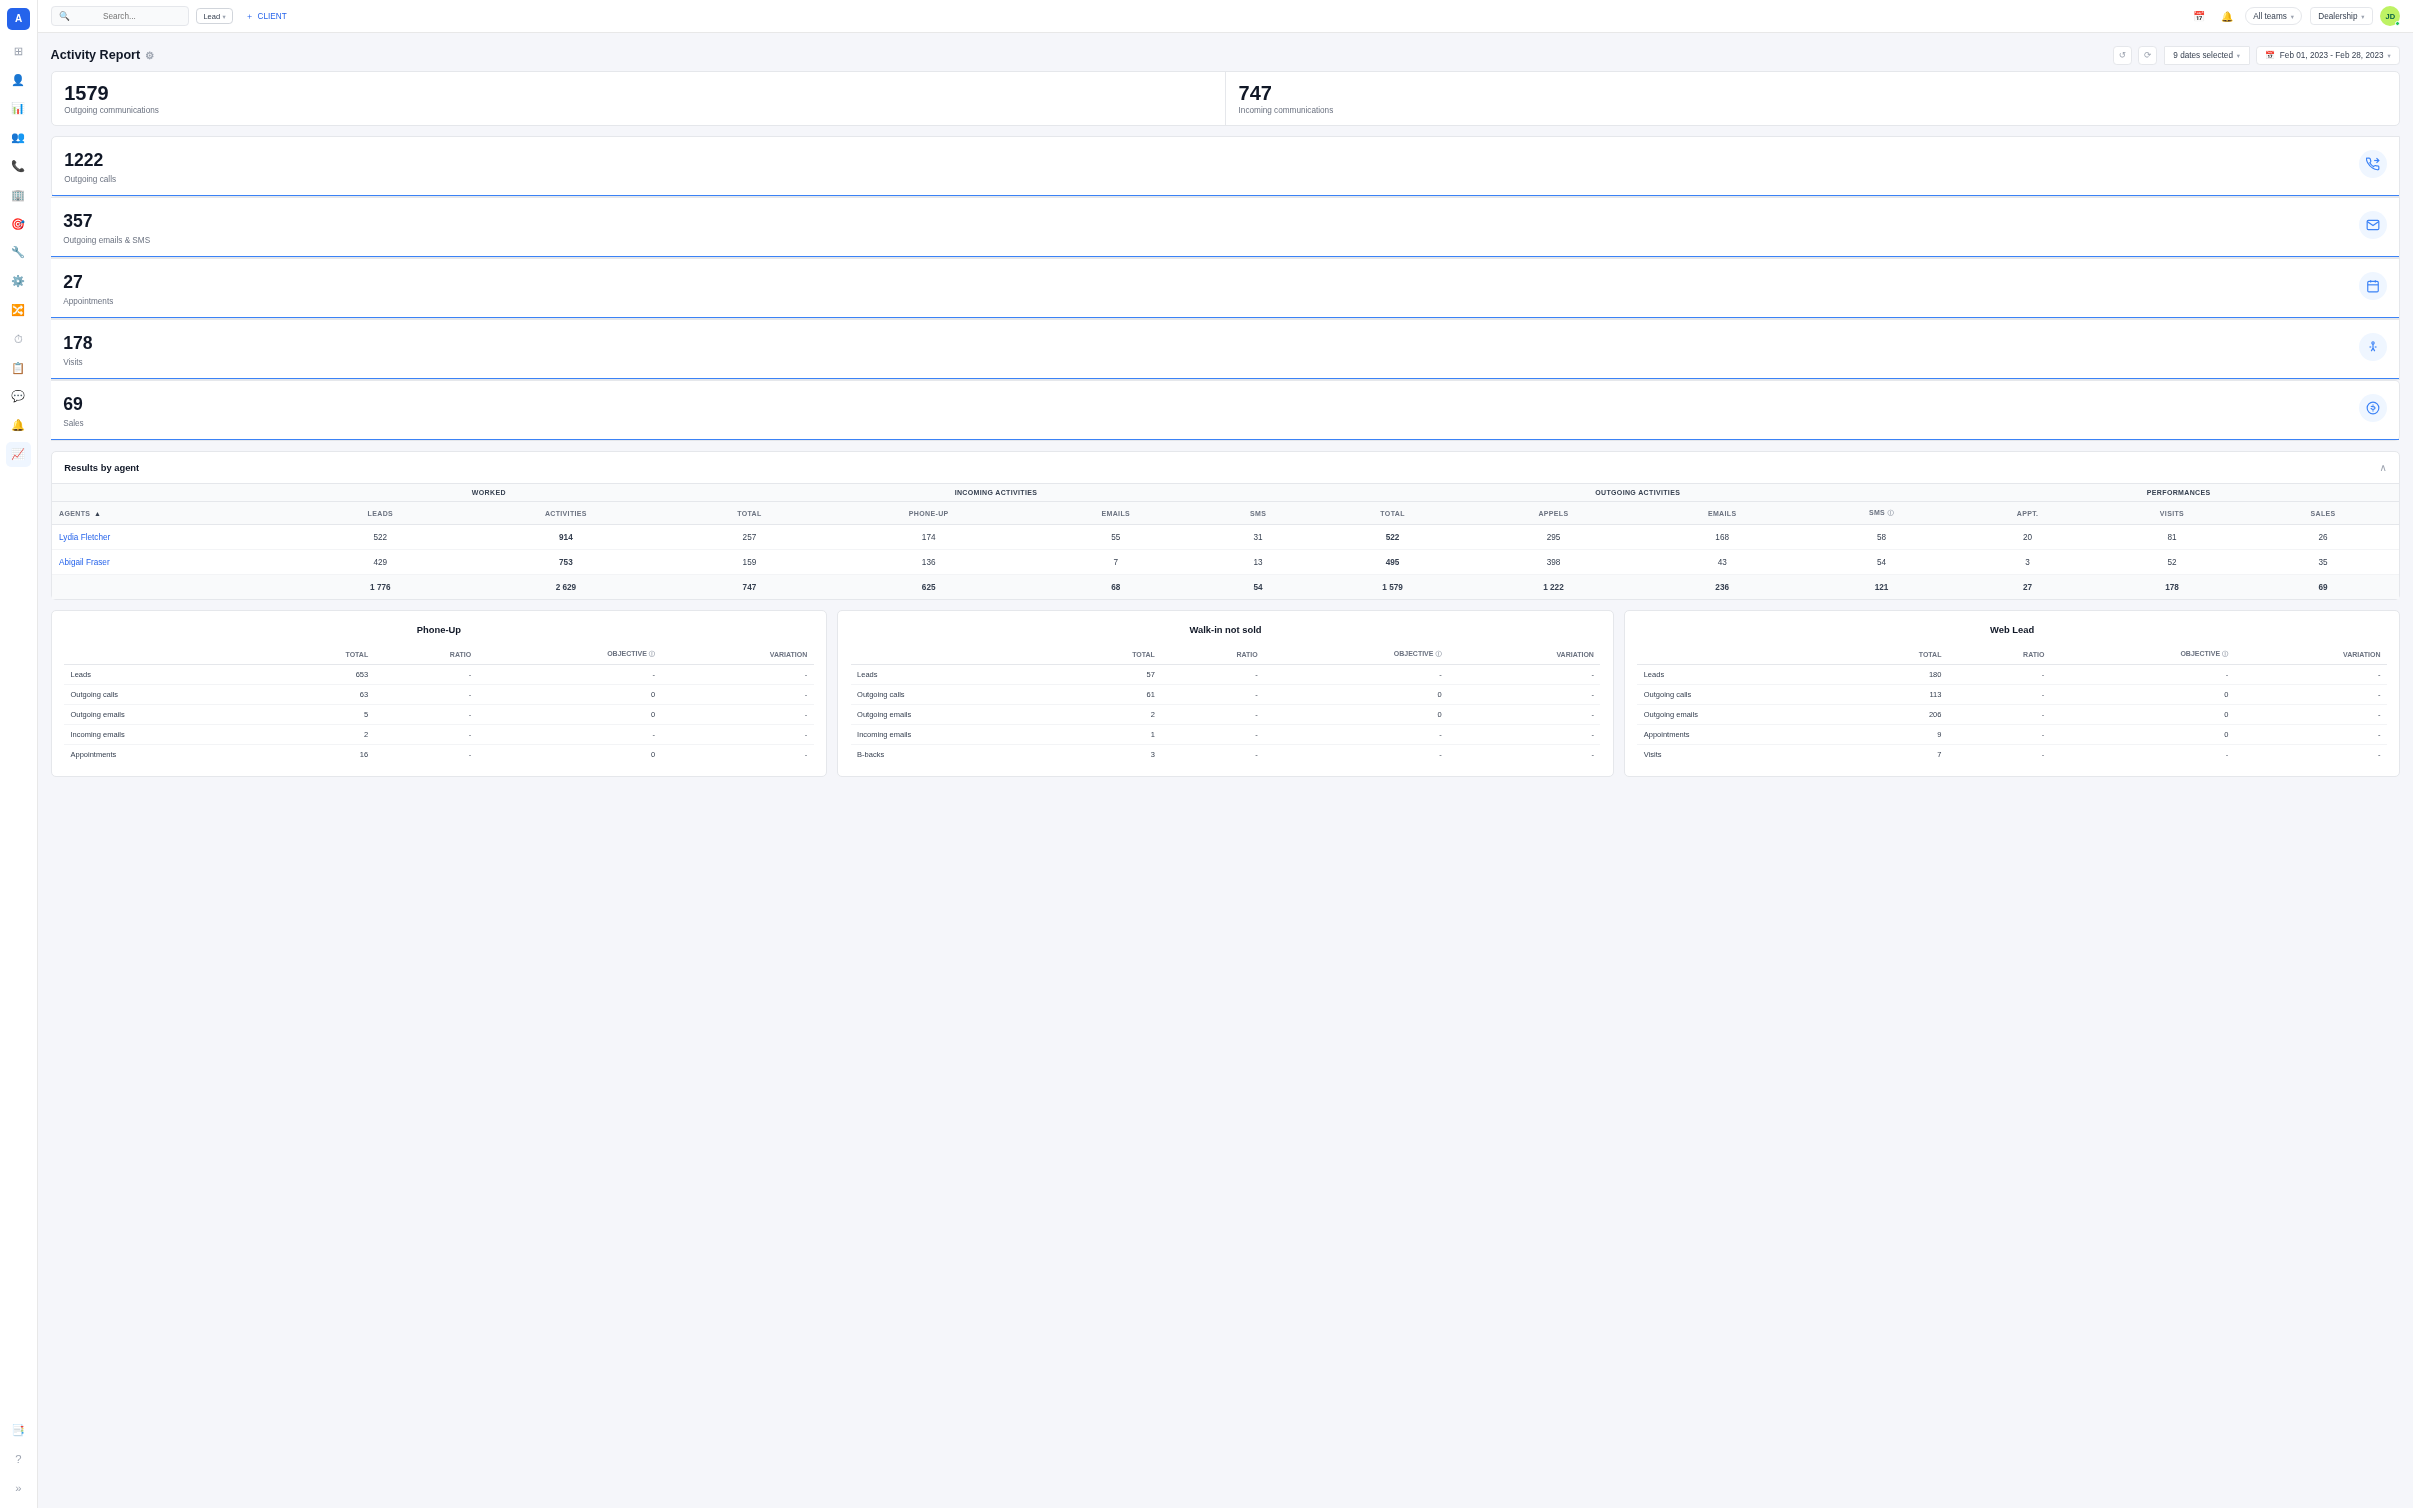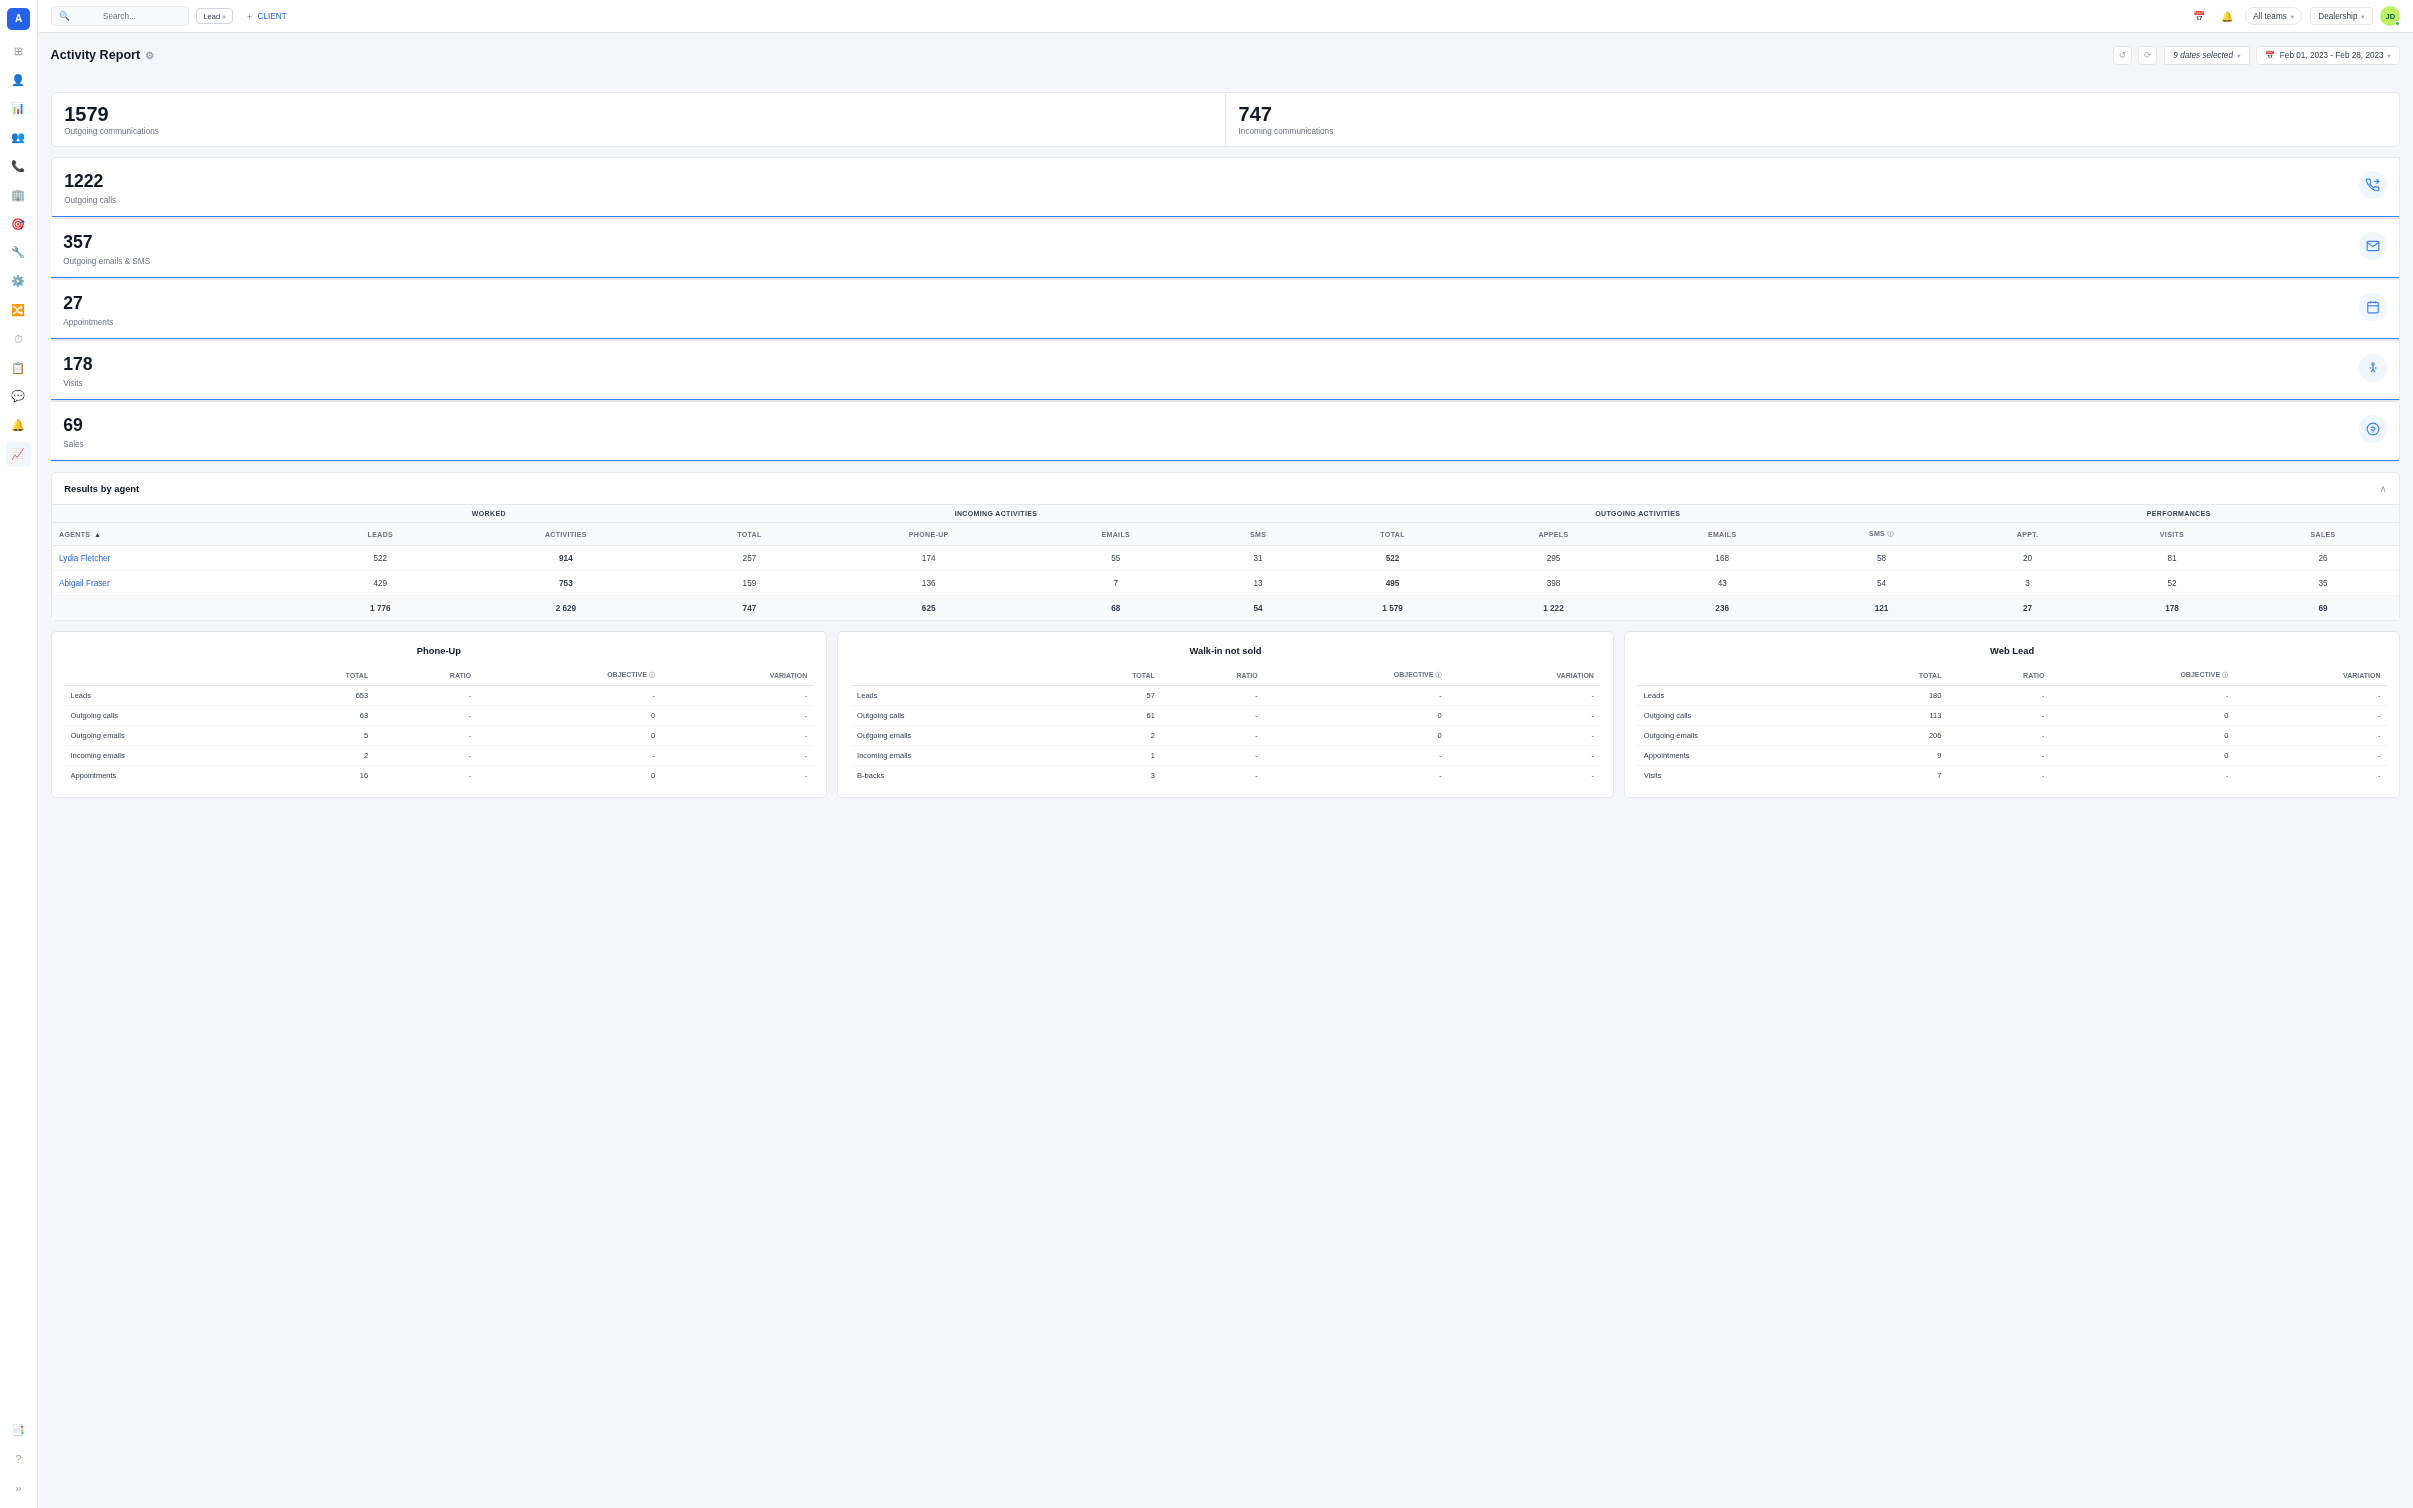--- a/index.html
+++ b/index.html
@@ -25,25 +25,25 @@
     .topbar-icon { width: 20px; height: 20px; display: flex; align-items: center; justify-content: center; cursor: pointer; color: #6b7280; font-size: 10px; }
     .teams-select { display: flex; align-items: center; gap: 3.8px; padding: 3.8px 7.5px; border: 0.6px solid #e5e7eb; border-radius: 9px; cursor: pointer; font-size: 8.2px; color: #374151; background: #fff; }
     .dealership-select { display: flex; align-items: center; gap: 3.8px; padding: 3.8px 7.5px; border: 0.6px solid #e5e7eb; border-radius: 3.8px; cursor: pointer; font-size: 8.2px; color: #374151; background: #fff; }
     .avatar { width: 20px; height: 20px; border-radius: 50%; background: #bef264; display: flex; align-items: center; justify-content: center; font-size: 7.5px; font-weight: 600; color: #065f46; position: relative; cursor: pointer; }
     .avatar-dot { position: absolute; bottom: 0; right: 0; width: 5px; height: 5px; background: #22c55e; border-radius: 50%; border: 1.3px solid #fff; }
 
     
     .content { flex: 1; overflow-y: auto; padding: 12.6px; }
 
     
-    .page-header { display: flex; justify-content: space-between; margin-bottom: 27px; }
+    .page-header { display: flex; justify-content: space-between; margin-bottom: 6px; }
     .page-title { font-size: 12.6px; font-weight: 600; color: #111827; display: flex; align-items: center; gap: 5px; }
     .page-header-right { display: flex; align-items: center; gap: 6.3px; }
     .refresh-icon { width: 19px; height: 19px; display: flex; align-items: center; justify-content: center; cursor: pointer; color: #9ca3af; font-size: 8.8px; border: 0.6px solid #e5e7eb; border-radius: 3.8px; background: #fff; }
-    .dates-select { display: flex; align-items: center; gap: 3.8px; padding: 3.8px 8.8px; border: 0.6px solid #e5e7eb; border-radius: 1px; cursor: pointer; font-size: 8.2px; color: #374151; background: #fff; font-style: italic; }
+    .dates-select { display: flex; align-items: center; gap: 3.8px; padding: 3.8px 8.8px; border: 0.6px solid #e5e7eb; border-radius: 1px; cursor: pointer; font-size: 8.2px; color: #374151; background: #fff; }
     .date-range-select { display: flex; align-items: center; gap: 3.8px; padding: 3.8px 8.8px; border: 0.6px solid #e5e7eb; border-radius: 3.8px; cursor: pointer; font-size: 8.2px; color: #374151; background: #fff; }
 
     
     .summary-row { display: flex; gap: 0; background: #fff; border: 0.6px solid #e5e7eb; border-radius: 5px; margin-bottom: 10px; overflow: hidden; }
     .summary-card { flex: 1; padding: 10px 12.6px; border-right: 0.6px solid #e5e7eb; }
     .summary-card:last-child { border-right: none; }
     .summary-num { font-size: 20px; font-weight: 700; color: #111827; }
     .summary-label { font-size: 8.2px; color: #6b7280; margin-top: 1.3px; }
 
     

